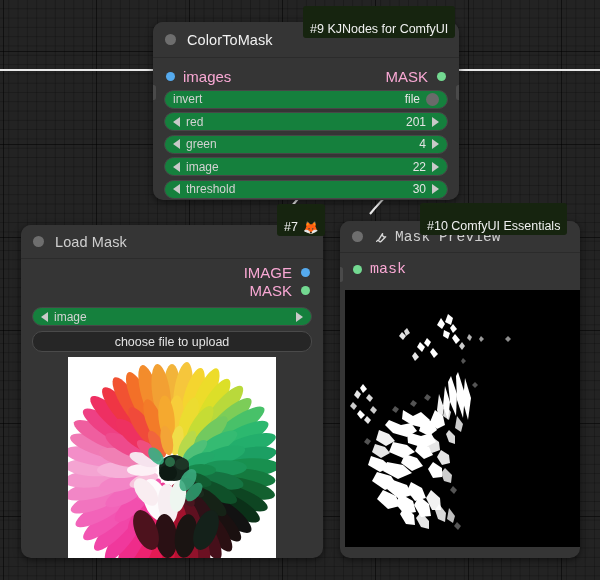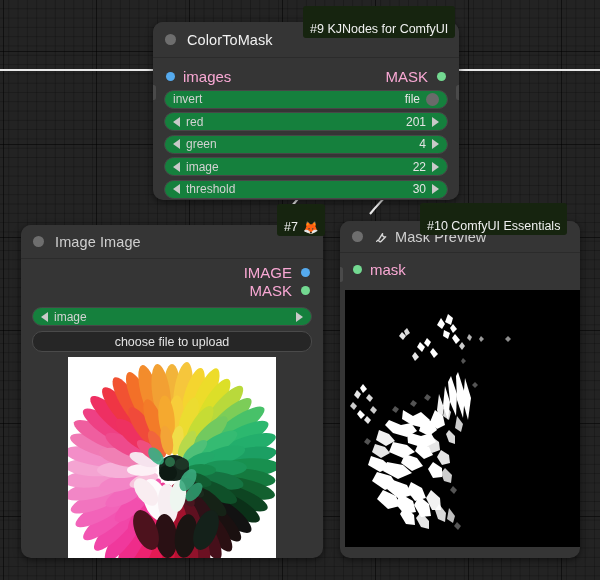--- a/index.html
+++ b/index.html
@@ -293,21 +293,21 @@
   </div>
 
   <div class="badge" style="left:420px; top:203px;">
     <span>#10 ComfyUI Essentials</span>
   </div>
 
   <div class="node" id="node-loadimage" style="left:21px; top:225px; width:302px; height:333px;">
 
     <div class="node-title" style="height:34px;">
       <span class="collapse-dot"></span>
-      <span class="node-title-text">Image Image</span>
+      <span class="node-title-text">Load Mask</span>
     </div>
 
     <div class="node-body" style="padding-top:4px;">
 
       <div class="slot-row" style="height:17px; margin:1px 0;">
         <span class="slot-label out">IMAGE</span>
         <span class="dot out dot-blue"></span>
       </div>
 
       <div class="slot-row" style="height:17px; margin:1px 0;">
@@ -633,21 +633,21 @@
               <ellipse cx="14" cy="66" rx="11" ry="22" transform="rotate(8 14 66)" fill="#1a1412"></ellipse>
               <ellipse cx="34" cy="60" rx="11" ry="21" transform="rotate(22 34 60)" fill="#14211a"></ellipse>
               <ellipse cx="-26" cy="60" rx="11" ry="21" transform="rotate(-22 -26 60)" fill="#4d121d"></ellipse>
             </g>
           </g>
         </svg>
       </div>
     </div>
   </div>
 
-  <div class="node" id="node-maskpreview" style="left:340px; top:221px; width:240px; height:337px;">
+  <div class="node" id="node-maskpreview" style="left:340px; top:221px; width:240px; height:337px;font-family:Liberation Mono, monospace;">
 
     <div class="node-title" style="height:32px;">
       <span class="collapse-dot"></span>
       <span class="wrench-icon">
         <svg width="14" height="14" viewBox="0 0 24 24" fill="none" stroke="#d8d8d8" stroke-width="2.4" stroke-linecap="round" stroke-linejoin="round">
           <path d="M14.7 6.3a4 4 0 0 0 5.3 5.3l-8 8a2.5 2.5 0 0 1-3.5-3.5z"></path>
           <path d="M6.5 17.5l-2 2"></path>
         </svg>
       </span>
       <span class="node-title-text">Mask Preview</span>

